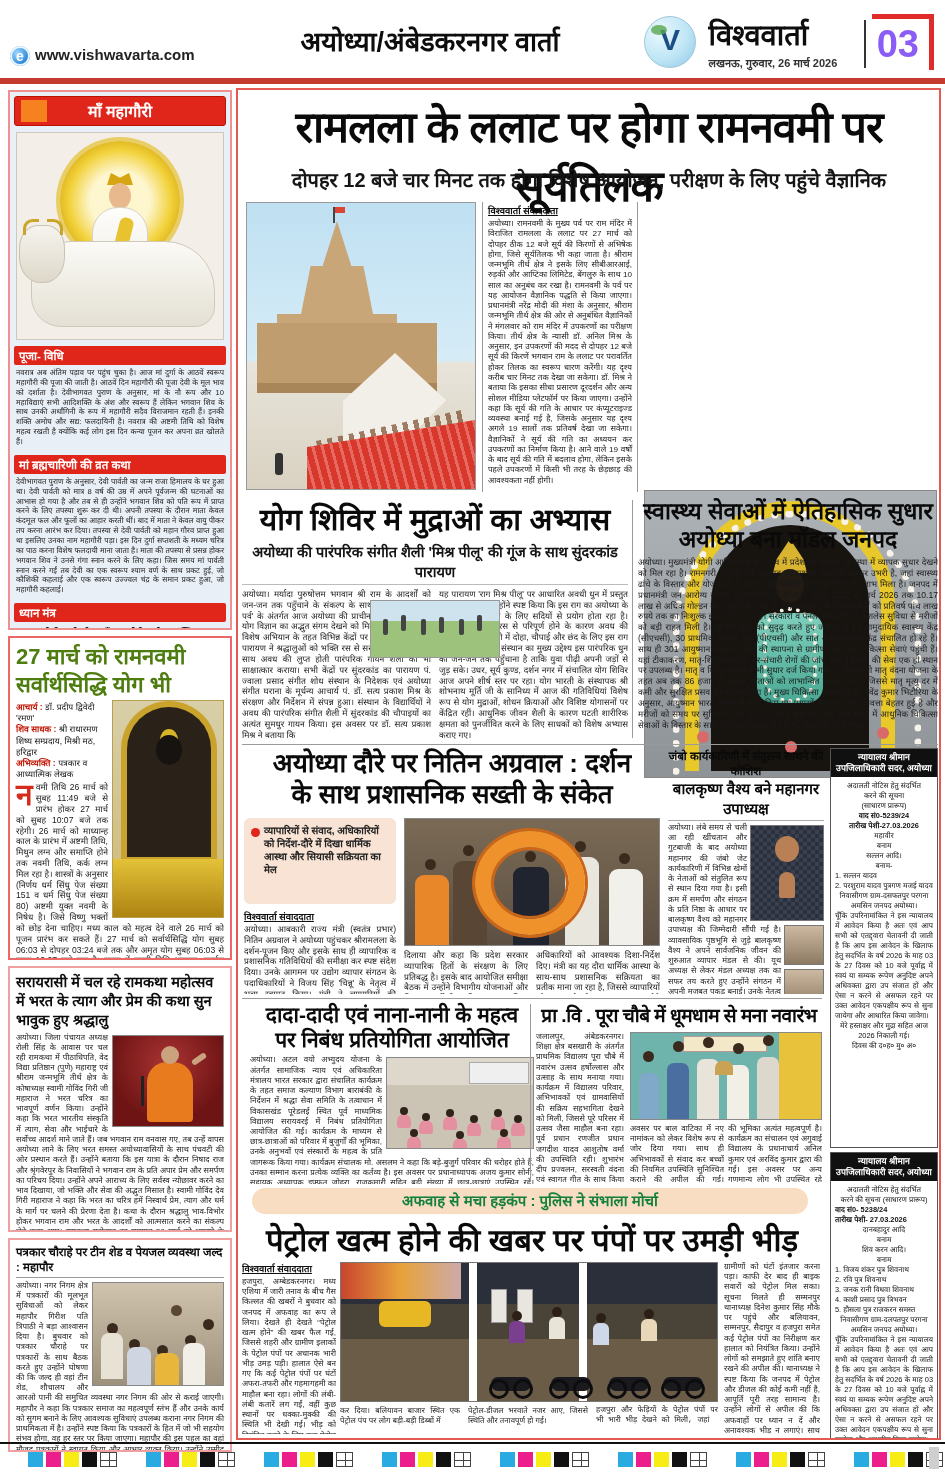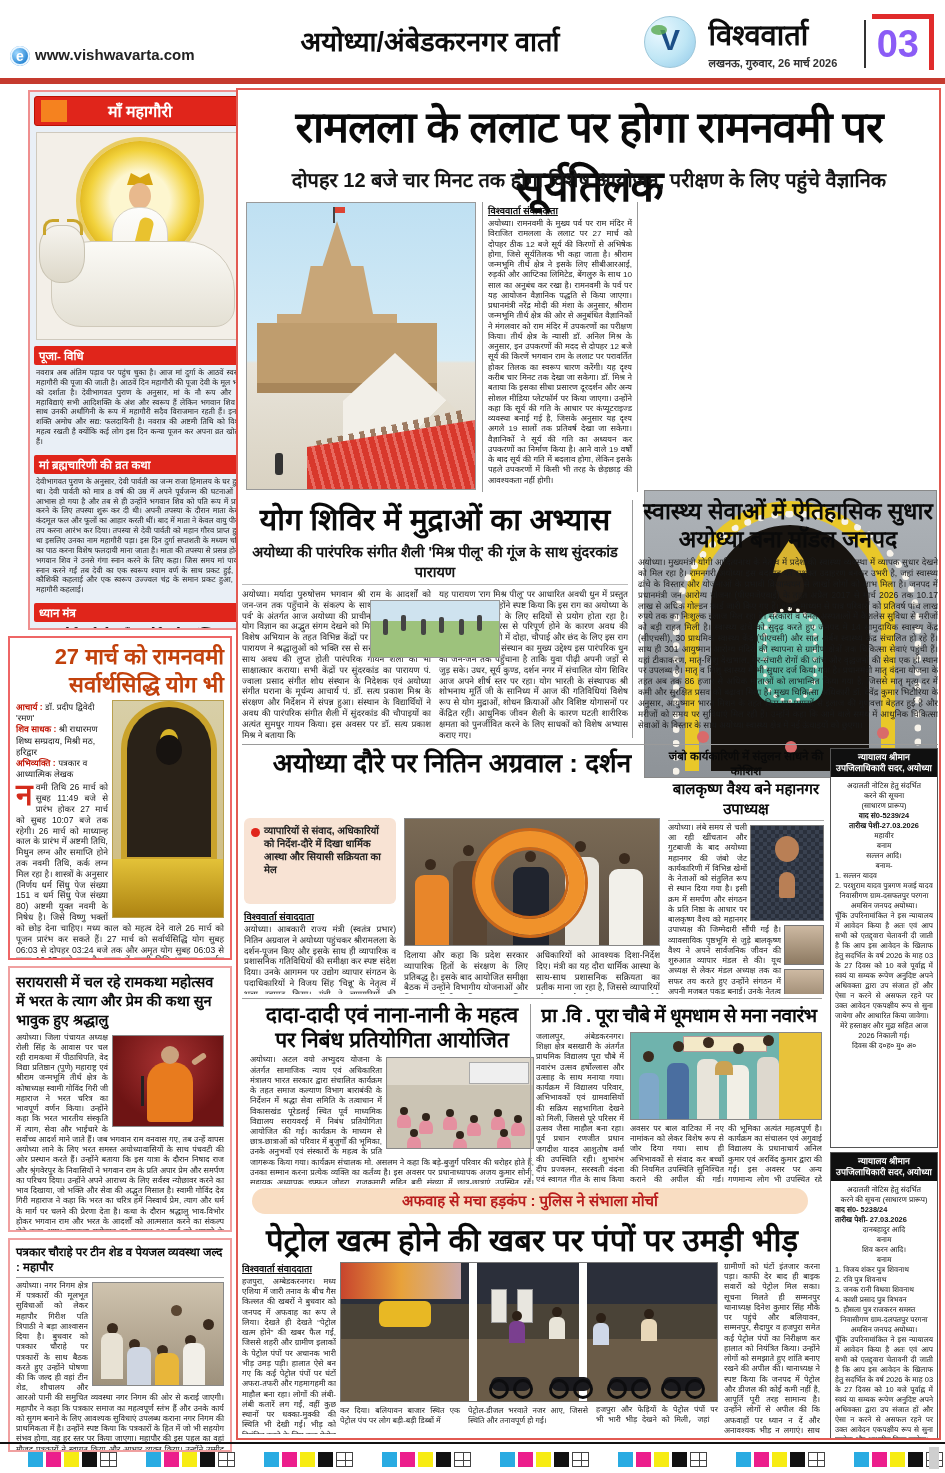--- a/index.html
+++ b/index.html
@@ -26,21 +26,21 @@
   .paper-name { display:inline-block; vertical-align:middle; margin-left:8px; }
   .paper-name .nm { font-size:29px; font-weight:800; color:#0d0d0d; }
   .paper-name .ed { font-size:11px; font-weight:bold; color:#333; margin-top:2px; }
   .pageno-box { left:872px; top:14px; width:62px; height:56px; border-top:5px solid #e02b2b; border-right:5px solid #e02b2b; }
   .pageno { position:absolute; right:10px; top:4px; font-size:38px; font-weight:800; color:#8b5cf6; }
   .pageno-div { left:864px; top:20px; width:2px; height:48px; background:#333; }
   .top-rule { left:0; top:78px; width:945px; height:6px; background:#c53a2e; }
   .body8 { font-size:8px; line-height:1.28; color:#1c1c1c; }
   .body85 { font-size:8.6px; line-height:1.26; color:#1a1a1a; }
   .byline { font-weight:bold; font-size:9.5px; text-decoration:underline; color:#111; margin-bottom:2px; }
-  .mahagauri { left:8px; top:90px; width:224px; height:540px; background:#e9eff6; border:2px solid #ef8f8f; padding:4px;margin-left:20px; }
+  .mahagauri { left:8px; top:90px; width:224px; height:540px; background:#e9eff6; border:2px solid #ef8f8f; padding:4px; }
   .mg-title { position:relative; background:#e0251b; border:1px solid #b81205; border-radius:3px; color:#fff;
     font-size:16px; font-weight:800; text-align:center; padding:3px 0; }
   .mg-title:before { content:""; position:absolute; left:6px; top:3px; bottom:3px; width:26px; background:#f5821f; }
   .goddess { margin:6px 2px; height:208px; background:#f3efe8; border:1px solid #cfc9bd; position:relative; overflow:hidden; }
   .halo { position:absolute; left:50%; top:8px; transform:translateX(-50%); width:120px; height:120px; border-radius:50%;
     background:radial-gradient(circle, #fdf6cf 35%, #f2d23c 60%, #d8ab12 78%, #f7eec9 79%); box-shadow:0 0 0 4px #e9cd66; }
   .devi-head { position:absolute; left:50%; top:50px; transform:translateX(-50%); width:22px; height:26px; border-radius:50%; background:#e8b98d; }
   .devi-crown { position:absolute; left:50%; top:40px; transform:translateX(-50%); width:26px; height:12px; background:#d8a512; clip-path:polygon(0 100%,15% 0,50% 40%,85% 0,100% 100%); }
   .devi-body { position:absolute; left:50%; top:74px; transform:translateX(-50%); width:56px; height:84px; border-radius:26px 26px 10px 10px;
     background:linear-gradient(#fdfdfb,#efeae0); border:1px solid #d8d2c4; }
@@ -48,21 +48,21 @@
   .bull { position:absolute; left:14px; top:108px; width:184px; height:86px; border-radius:40px 50px 20px 30px;
     background:linear-gradient(#fbfaf6,#e4e0d4); border:1px solid #cfc9ba; }
   .bull-head { position:absolute; left:2px; top:92px; width:46px; height:58px; border-radius:40% 40% 45% 45%;
     background:linear-gradient(#f6f4ee,#ddd8c9); border:1px solid #c9c3b2; }
   .bull-horn { position:absolute; width:16px; height:16px; border:3px solid #caa52c; border-bottom:none; border-right:none; border-radius:60% 0 0 0; top:86px; }
   .mg-sec-head { background:#e0251b; color:#fff; font-weight:800; font-size:11.5px; padding:2px 5px; border-radius:2px; margin-top:5px; }
   .mg-body { font-size:7.6px; line-height:1.3; color:#222; padding:3px 2px; text-align:justify; }
   .mantra { font-size:11px; font-weight:800; text-align:center; color:#101010; line-height:1.5; padding-top:3px; }
 
   .ramnavami-box { left:8px; top:636px; width:224px; height:324px; border:2px solid #e66; padding:5px 6px; overflow:hidden; }
-  .rn-head { font-size:22px; font-weight:800; text-align:right; line-height:1.25; color:#c2410c; }
+  .rn-head { font-size:22px; font-weight:800; text-align:left; line-height:1.25; color:#4d7c0f; }
   .rn-credits { font-size:8.6px; line-height:1.3; margin-top:4px; }
   .rn-credits b { color:#c21807; }
   .ramlalla-photo { float:right; width:112px; height:218px; margin:2px 0 2px 4px; position:relative; overflow:hidden;
     background:linear-gradient(#d8cfa8,#cdb97a); border:1px solid #b9a04f; }
   .rl-arch { position:absolute; left:14px; top:6px; width:84px; height:150px; border-radius:42px 42px 0 0;
     background:#2a2218; box-shadow:0 0 0 6px #caa32c; }
   .rl-gar { position:absolute; left:10px; top:2px; width:92px; height:158px; border-radius:46px 46px 0 0;
     border:5px dotted #e7e24a; border-bottom:none; }
   .rl-face { position:absolute; left:43px; top:34px; width:26px; height:30px; border-radius:50%; background:#171310; box-shadow:0 -10px 0 -4px #d8b428; }
   .rl-base { position:absolute; left:0; bottom:0; width:100%; height:58px; background:linear-gradient(#e3c238,#ad8312); }
@@ -178,21 +178,21 @@
   .school-head { font-size:19px; font-weight:800; text-align:center; color:#0a0a0a; letter-spacing:-0.5px; margin-bottom:2px; }
   .school-colL { position:absolute; left:0; top:30px; width:88px; height:150px; }
   .school-photo { position:absolute; left:94px; top:30px; width:192px; height:88px; border:1px solid #888; overflow:hidden;
     background:linear-gradient(90deg,#6fb3ad 0 78%, #e8c23a 78%); }
   .sc-banner { position:absolute; left:52px; top:3px; width:84px; height:16px; background:#f3e9c8; border:1px solid #b99; }
   .sc-man { position:absolute; bottom:0; border-radius:7px 7px 0 0; }
   .school-colM { position:absolute; left:94px; top:122px; width:94px; height:58px; }
   .school-colR { position:absolute; left:192px; top:122px; width:94px; height:58px; }
 
   .kicker { left:14px; top:1098px; width:556px; height:26px; background:#f9ddc2; border-radius:13px;
-    font-size:15px; font-weight:800; text-align:center; color:#b91c1c; line-height:26px; }
+    font-size:15px; font-weight:800; text-align:center; color:#15803d; line-height:26px; }
   .petrol-head { left:4px; top:1128px; width:580px; font-size:31px; font-weight:800; text-align:center; color:#0a0a0a; }
   .petrol-colL { left:4px; top:1172px; width:94px; height:172px; overflow:hidden; }
   .petrol-photo { left:102px; top:1172px; width:378px; height:140px; position:absolute; border:1px solid #777; overflow:hidden;
     background:linear-gradient(#2b2f3a 0 30%, #4a4337 30% 55%, #6b5c48 55%); }
   .pp-seg { position:absolute; top:0; bottom:0; width:8px; background:#fff; }
   .pp-canopy { position:absolute; left:0; top:0; width:120px; height:36px; background:linear-gradient(90deg,#c8452e,#e8a23a,#caa); }
   .pp-van { position:absolute; left:38px; top:38px; width:52px; height:26px; border-radius:6px; background:#e8b824; }
   .pp-pump { position:absolute; width:16px; height:34px; background:#e8e6df; top:26px; border:1px solid #999; }
   .pp-bike { position:absolute; width:40px; height:14px; border-radius:7px; background:#1a1a1e; bottom:10px; }
   .pp-bike:before { content:""; position:absolute; left:-2px; bottom:-8px; width:14px; height:14px; border-radius:50%; border:3px solid #0d0d0f; }
@@ -364,20 +364,21 @@
       <div>अयोध्या बना मॉडल जनपद</div>
     </div>
     <div class="body85 jt">अयोध्या। मुख्यमंत्री योगी आदित्यनाथ के नेतृत्व में प्रदेश की स्वास्थ्य व्यवस्था में व्यापक सुधार देखने को मिल रहा है। रामनगरी अयोध्या इस बदलाव का सशक्त उदाहरण बनकर उभरी है, जहां स्वास्थ्य ढांचे के विस्तार और योजनाओं के प्रभावी क्रियान्वयन से लाखों लोगों को लाभ मिला है। जनपद में प्रधानमंत्री जन आरोग्य योजना (पीएमजेएवाई) के तहत अप्रैल 2017 से मार्च 2026 तक 10.17 लाख से अधिक गोल्डन कार्ड जारी किए गए हैं। इसके माध्यम से पात्र परिवारों को प्रतिवर्ष पांच लाख रुपये तक का निःशुल्क इलाज मिल रहा है। सरकारी व पैनल अस्पतालों में कैशलेस सुविधा से मरीजों को बड़ी राहत मिली है। स्वास्थ्य ढांचे को सुदृढ़ करते हुए जनपद में 14 सामुदायिक स्वास्थ्य केंद्र (सीएचसी), 30 प्राथमिक स्वास्थ्य केंद्र (पीएचसी) और सात अर्बन स्वास्थ्य केंद्र संचालित हो रहे हैं। साथ ही 301 आयुष्मान आरोग्य मंदिरों की स्थापना से ग्रामीण क्षेत्रों तक चिकित्सा सेवाएं पहुंची हैं। यहां टीकाकरण, मातृ-शिशु देखभाल, गैर-संचारी रोगों की जांच और वृद्धजनों की सेवा एक ही स्थान पर उपलब्ध है। मातृ व शिशु स्वास्थ्य में भी सुधार दर्ज किया गया है। प्रधानमंत्री मातृ वंदना योजना के तहत अब तक 86 हजार से अधिक माताओं को लाभान्वित किया गया है, जिससे मातृ मृत्यु दर में कमी और सुरक्षित प्रसव को बढ़ावा मिला है। मुख्य चिकित्सा अधिकारी डॉ. देवेंद्र कुमार भिटौरिया के अनुसार, आयुष्मान भारत मिशन के तहत किए गए प्रयासों से इलाज की गुणवत्ता बेहतर हुई है और मरीजों को समय पर सुविधाएं मिल रही हैं। उन्होंने कहा कि आने वाले समय में आधुनिक चिकित्सा सेवाओं के विस्तार के साथ अयोध्या स्वास्थ्य क्षेत्र में नई ऊंचाइयों को छुएगा।</div>
   </div>
 
   <div class="abs hr-row2"></div>
 
   <div class="abs nitin-art">
     <div class="nitin-head">
       <div>अयोध्या दौरे पर नितिन अग्रवाल : दर्शन</div>
+      <div>के साथ प्रशासनिक सख्ती के संकेत</div>
     </div>
     <div class="nitin-bullbox">व्यापारियों से संवाद, अधिकारियों को निर्देश-दौरे में दिखा धार्मिक आस्था और सियासी सक्रियता का मेल</div>
     <div class="byline nitin-byline">विश्ववार्ता संवाददाता</div>
     <div class="nitin-col1 body85 jt ovh">अयोध्या। आबकारी राज्य मंत्री (स्वतंत्र प्रभार) नितिन अग्रवाल ने अयोध्या पहुंचकर श्रीरामलला के दर्शन-पूजन किए और इसके साथ ही व्यापारिक व प्रशासनिक गतिविधियों की समीक्षा कर स्पष्ट संदेश दिया। उनके आगमन पर उद्योग व्यापार संगठन के पदाधिकारियों ने विजय सिंह 'चिन्नू' के नेतृत्व में भव्य स्वागत किया। मंत्री ने व्यापारियों की समस्याएं सुनते हुए समाधान का भरोसा</div>
     <div class="garland-photo">
       <span class="gp-man" style="left:10px; bottom:0; width:34px; height:70px; background:#e8862a;"></span>
       <span class="gp-man" style="left:48px; bottom:0; width:34px; height:84px; background:#5a4634;"></span>
       <span class="gp-man" style="left:108px; bottom:0; width:36px; height:78px; background:#20242e;"></span>
       <span class="gp-man" style="left:160px; bottom:0; width:34px; height:88px; background:#e9e6de;"></span>
       <span class="gp-man" style="left:204px; bottom:0; width:34px; height:76px; background:#f2f0ea;"></span>

